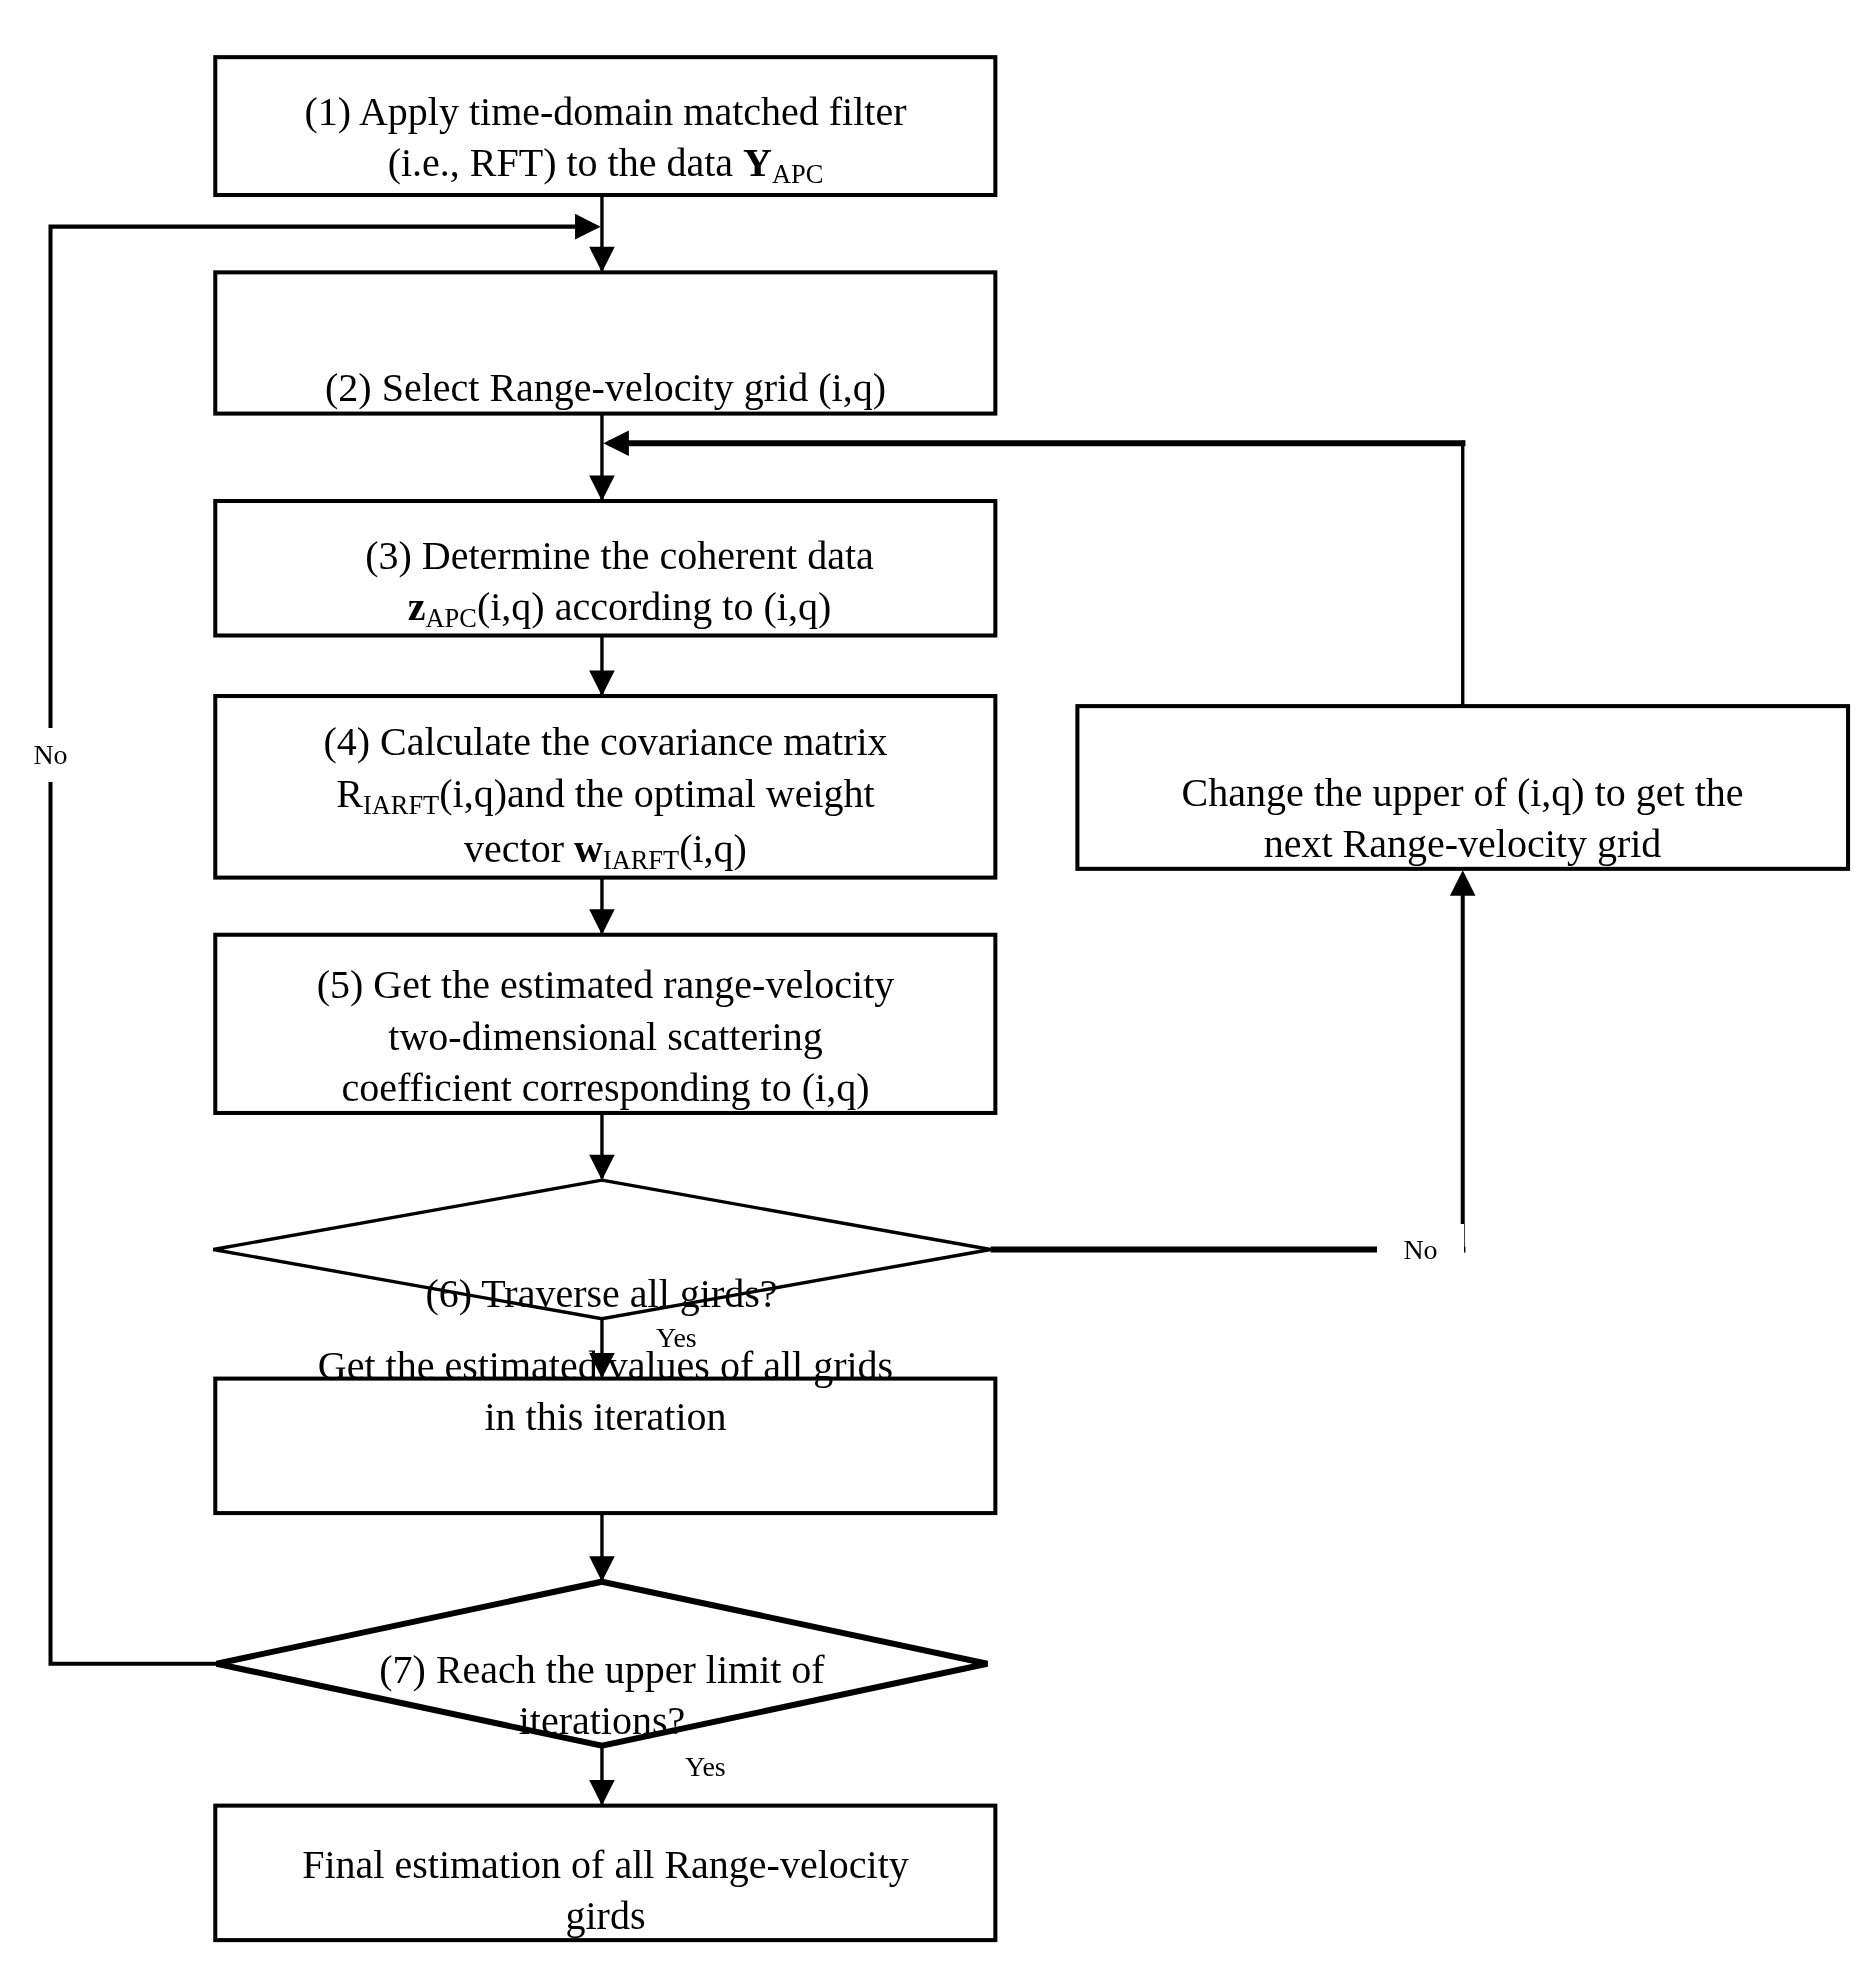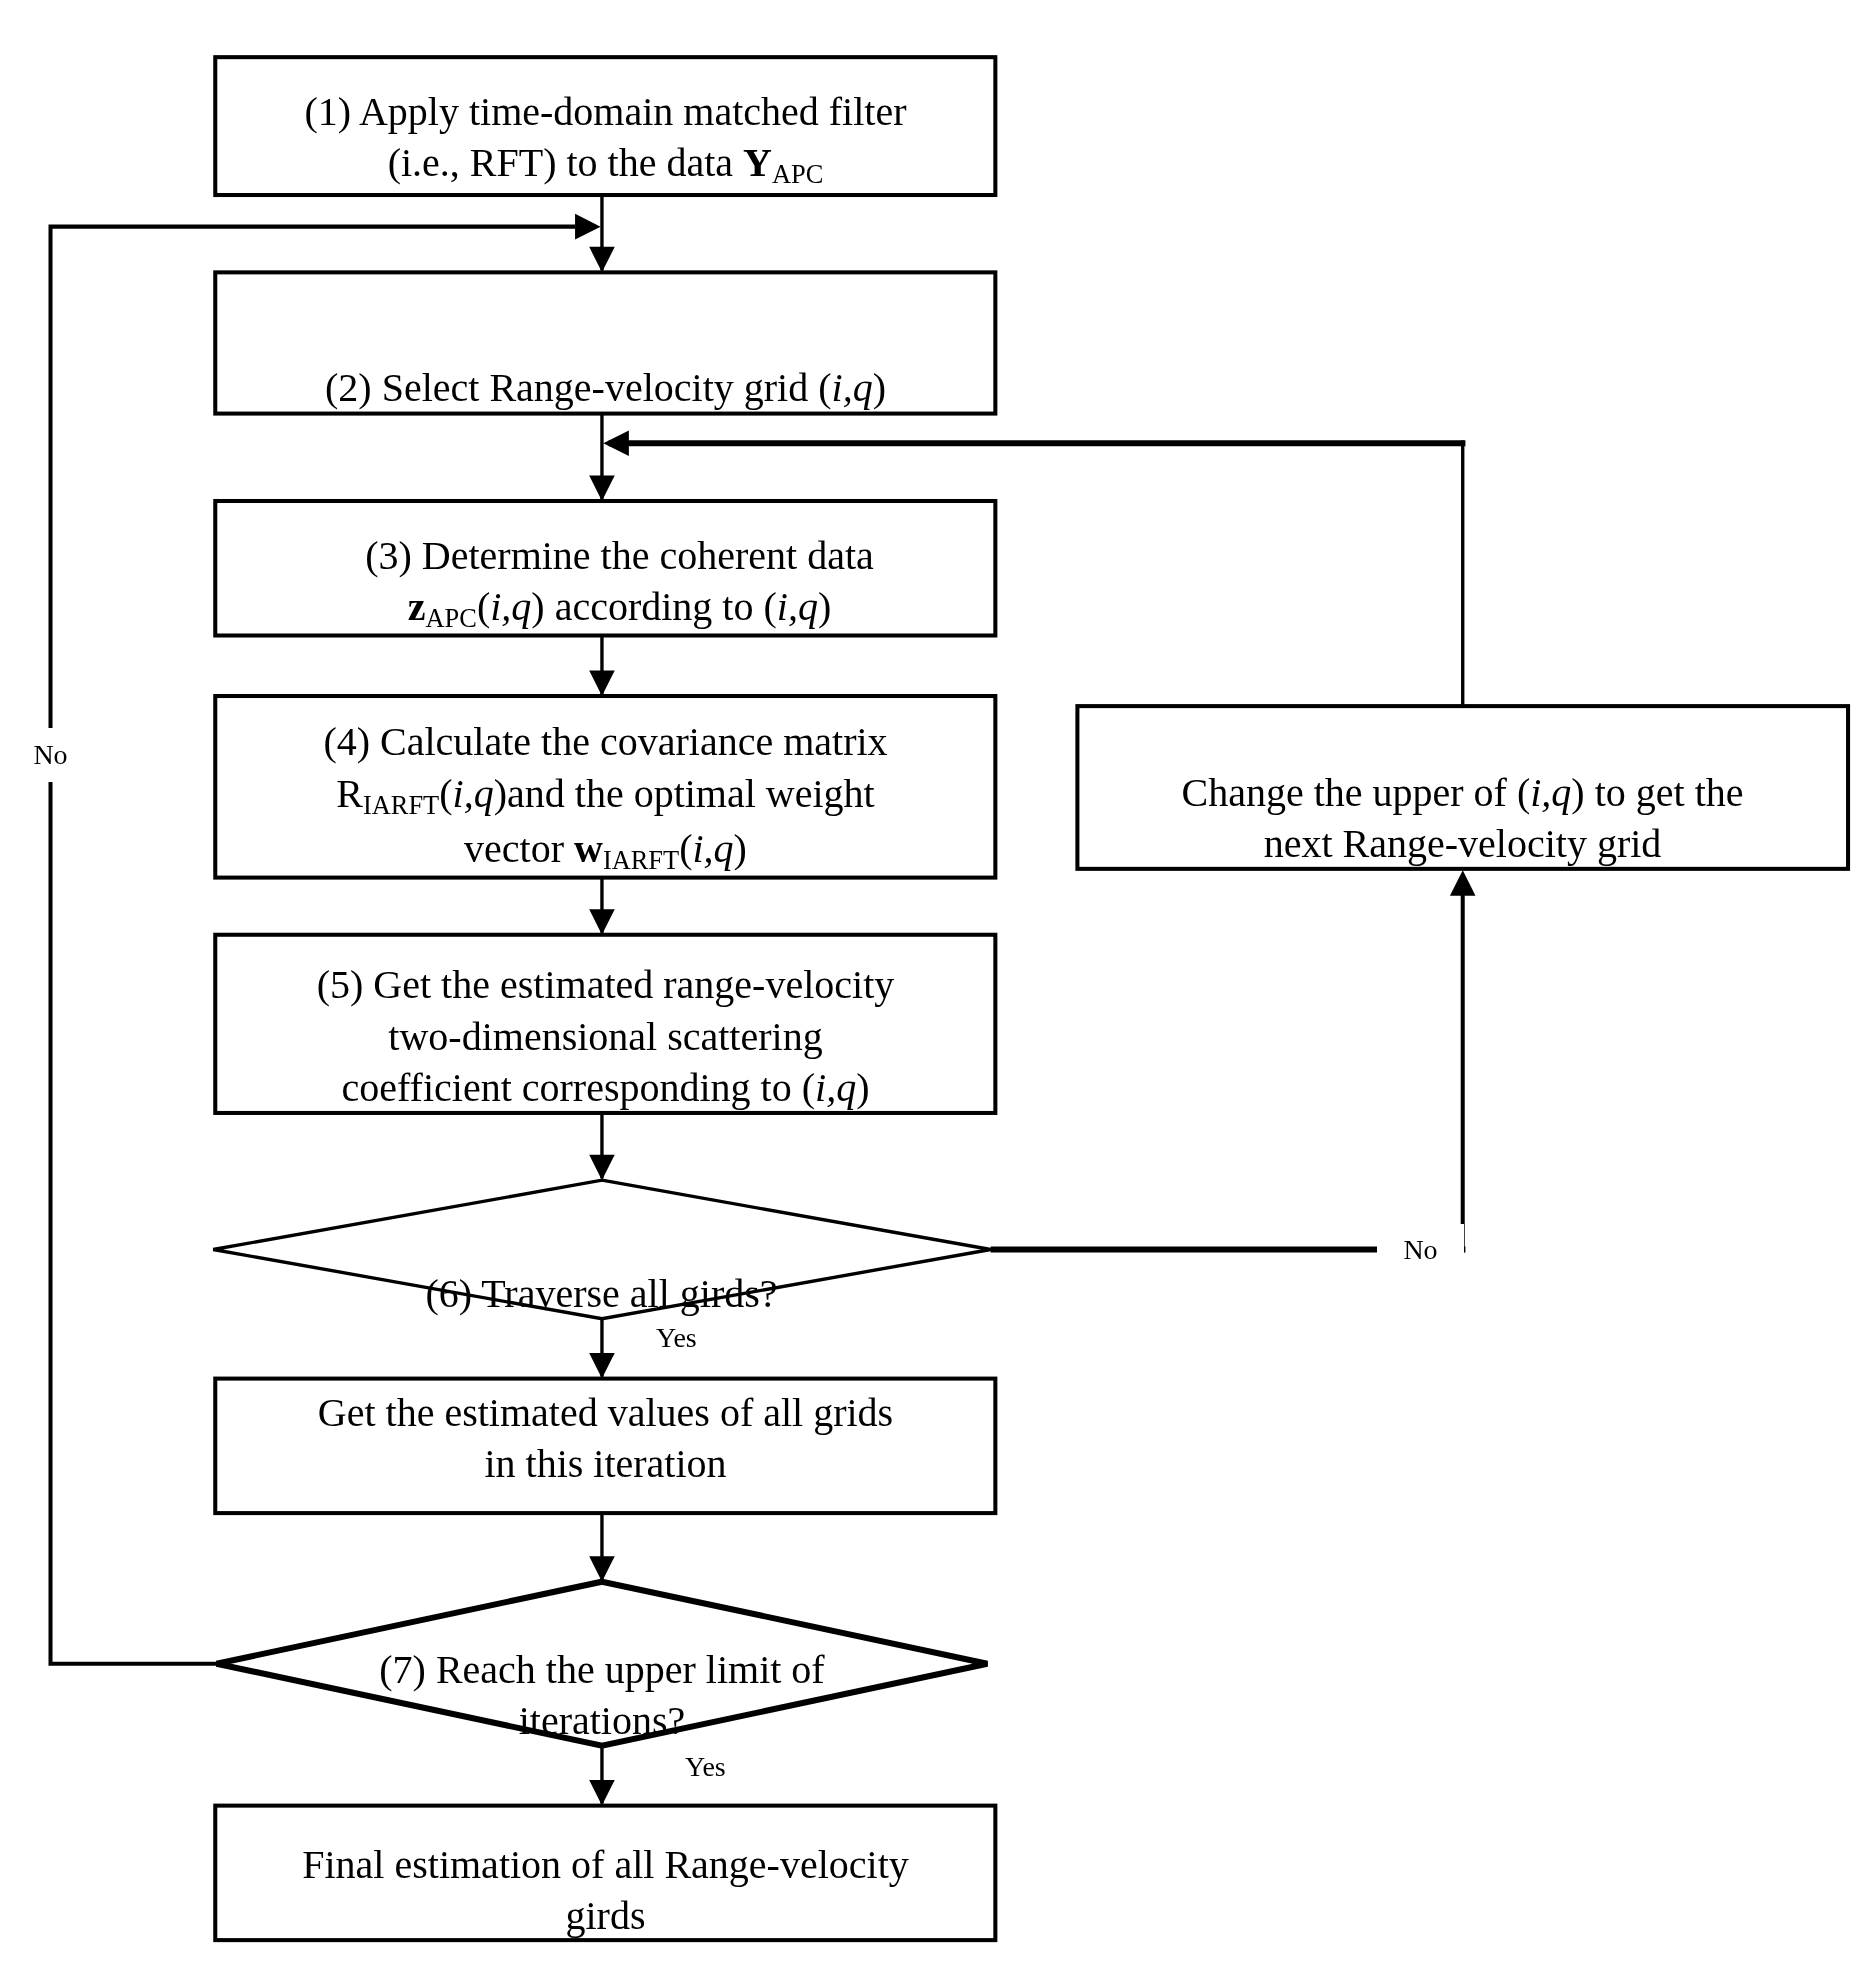--- a/index.html
+++ b/index.html
@@ -14,21 +14,21 @@
   .stage > svg{position:absolute;left:0;top:0;}
   .node-text{
     position:absolute;
     display:flex;flex-direction:column;
     justify-content:flex-end;align-items:center;
     text-align:center;
     font-size:40px;line-height:1.28;
   }
   .tline{white-space:pre;}
   .seg-b{font-weight:bold;}
-  .seg-i{font-style:italic;margin-top:42px;}
+  .seg-i{margin-top:42px;}
   .seg-sub{font-size:66%;vertical-align:-0.28em;}
   .flow-label{
     position:absolute;
     font-size:28px;line-height:1;
     white-space:pre;
   }
   .label-on-line{
     background:#ffffff;
     display:flex;align-items:center;justify-content:center;
   }
@@ -126,21 +126,21 @@
   <div class="node-text" style="left:222px;top:935px;width:767px;height:178px;">
       <div class="tline"><span>(5) Get the estimated range-velocity</span></div>
       <div class="tline"><span>two-dimensional scattering</span></div>
       <div class="tline"><span>coefficient corresponding to (</span><span class="seg-i">i,q</span><span>)</span></div>
     </div>
 
   <div class="node-text" style="left:213px;top:1180px;width:777px;height:139px;">
       <div class="tline"><span>(6) Traverse all girds?</span></div>
     </div>
 
-  <div class="node-text" style="left:222px;top:1354px;width:767px;height:135px;">
+  <div class="node-text" style="left:222px;top:1307px;width:767px;height:135px;">
       <div class="tline"><span>Get the estimated values of all grids</span></div>
       <div class="tline"><span>in this iteration</span></div>
     </div>
 
   <div class="node-text" style="left:155px;top:1582px;width:894px;height:164px;">
       <div class="tline"><span>(7) Reach the upper limit of</span></div>
       <div class="tline"><span>iterations?</span></div>
     </div>
 
   <div class="node-text" style="left:222px;top:1806px;width:767px;height:135px;">

